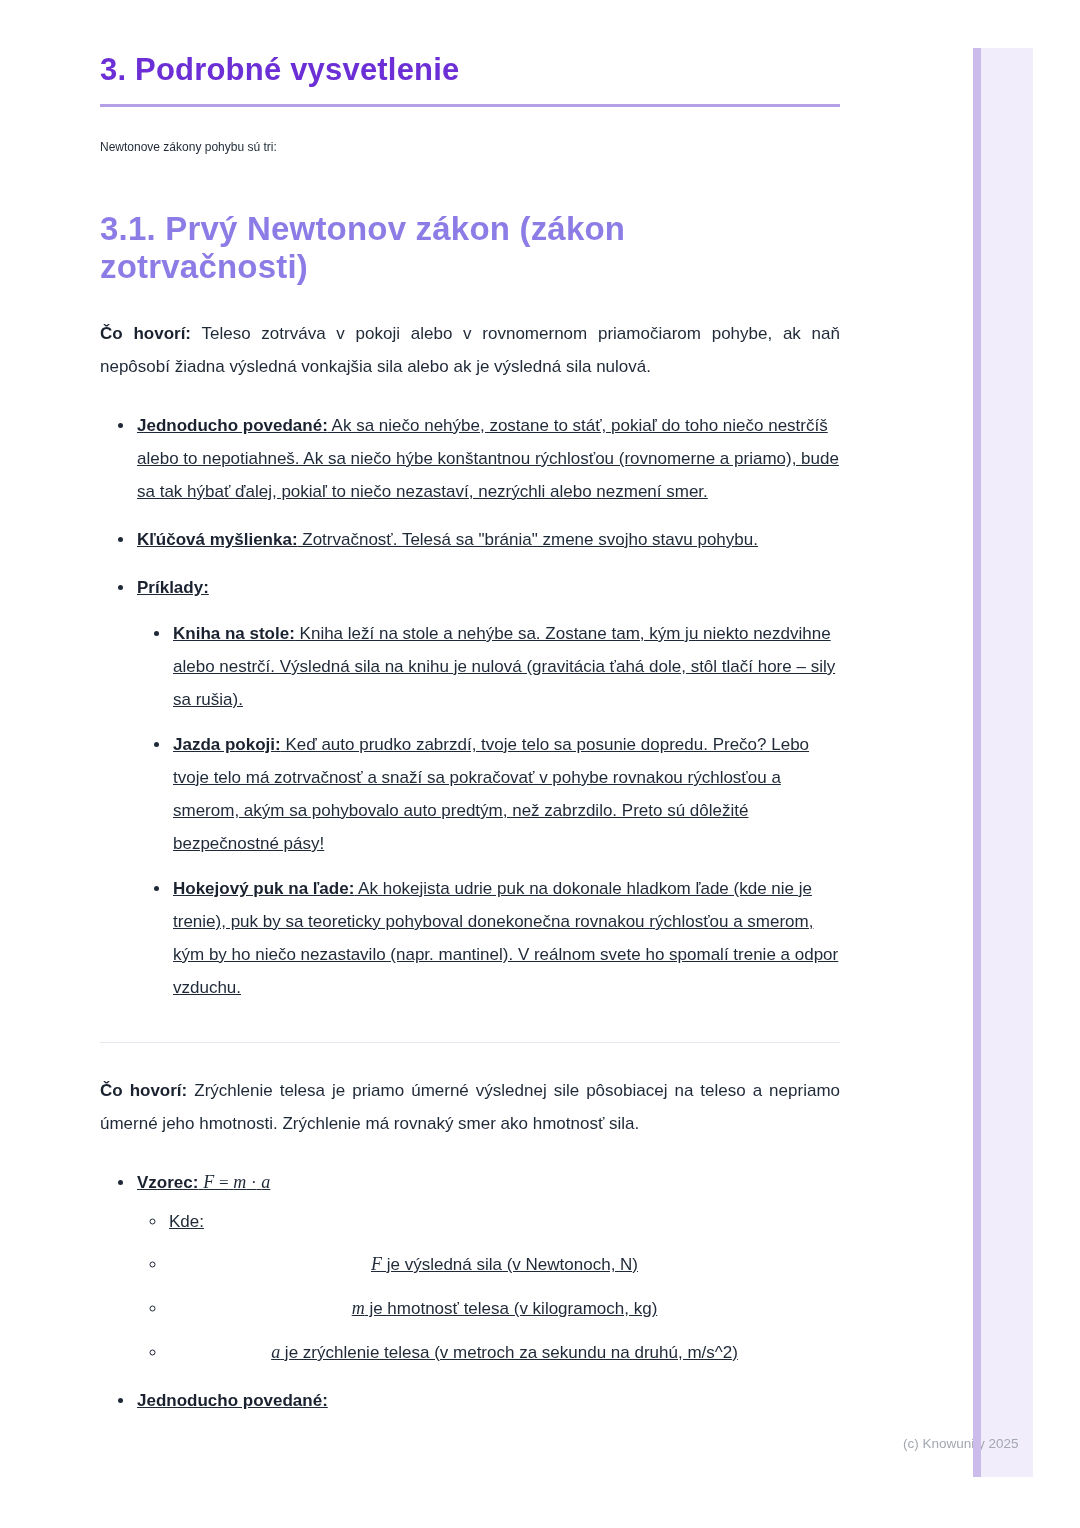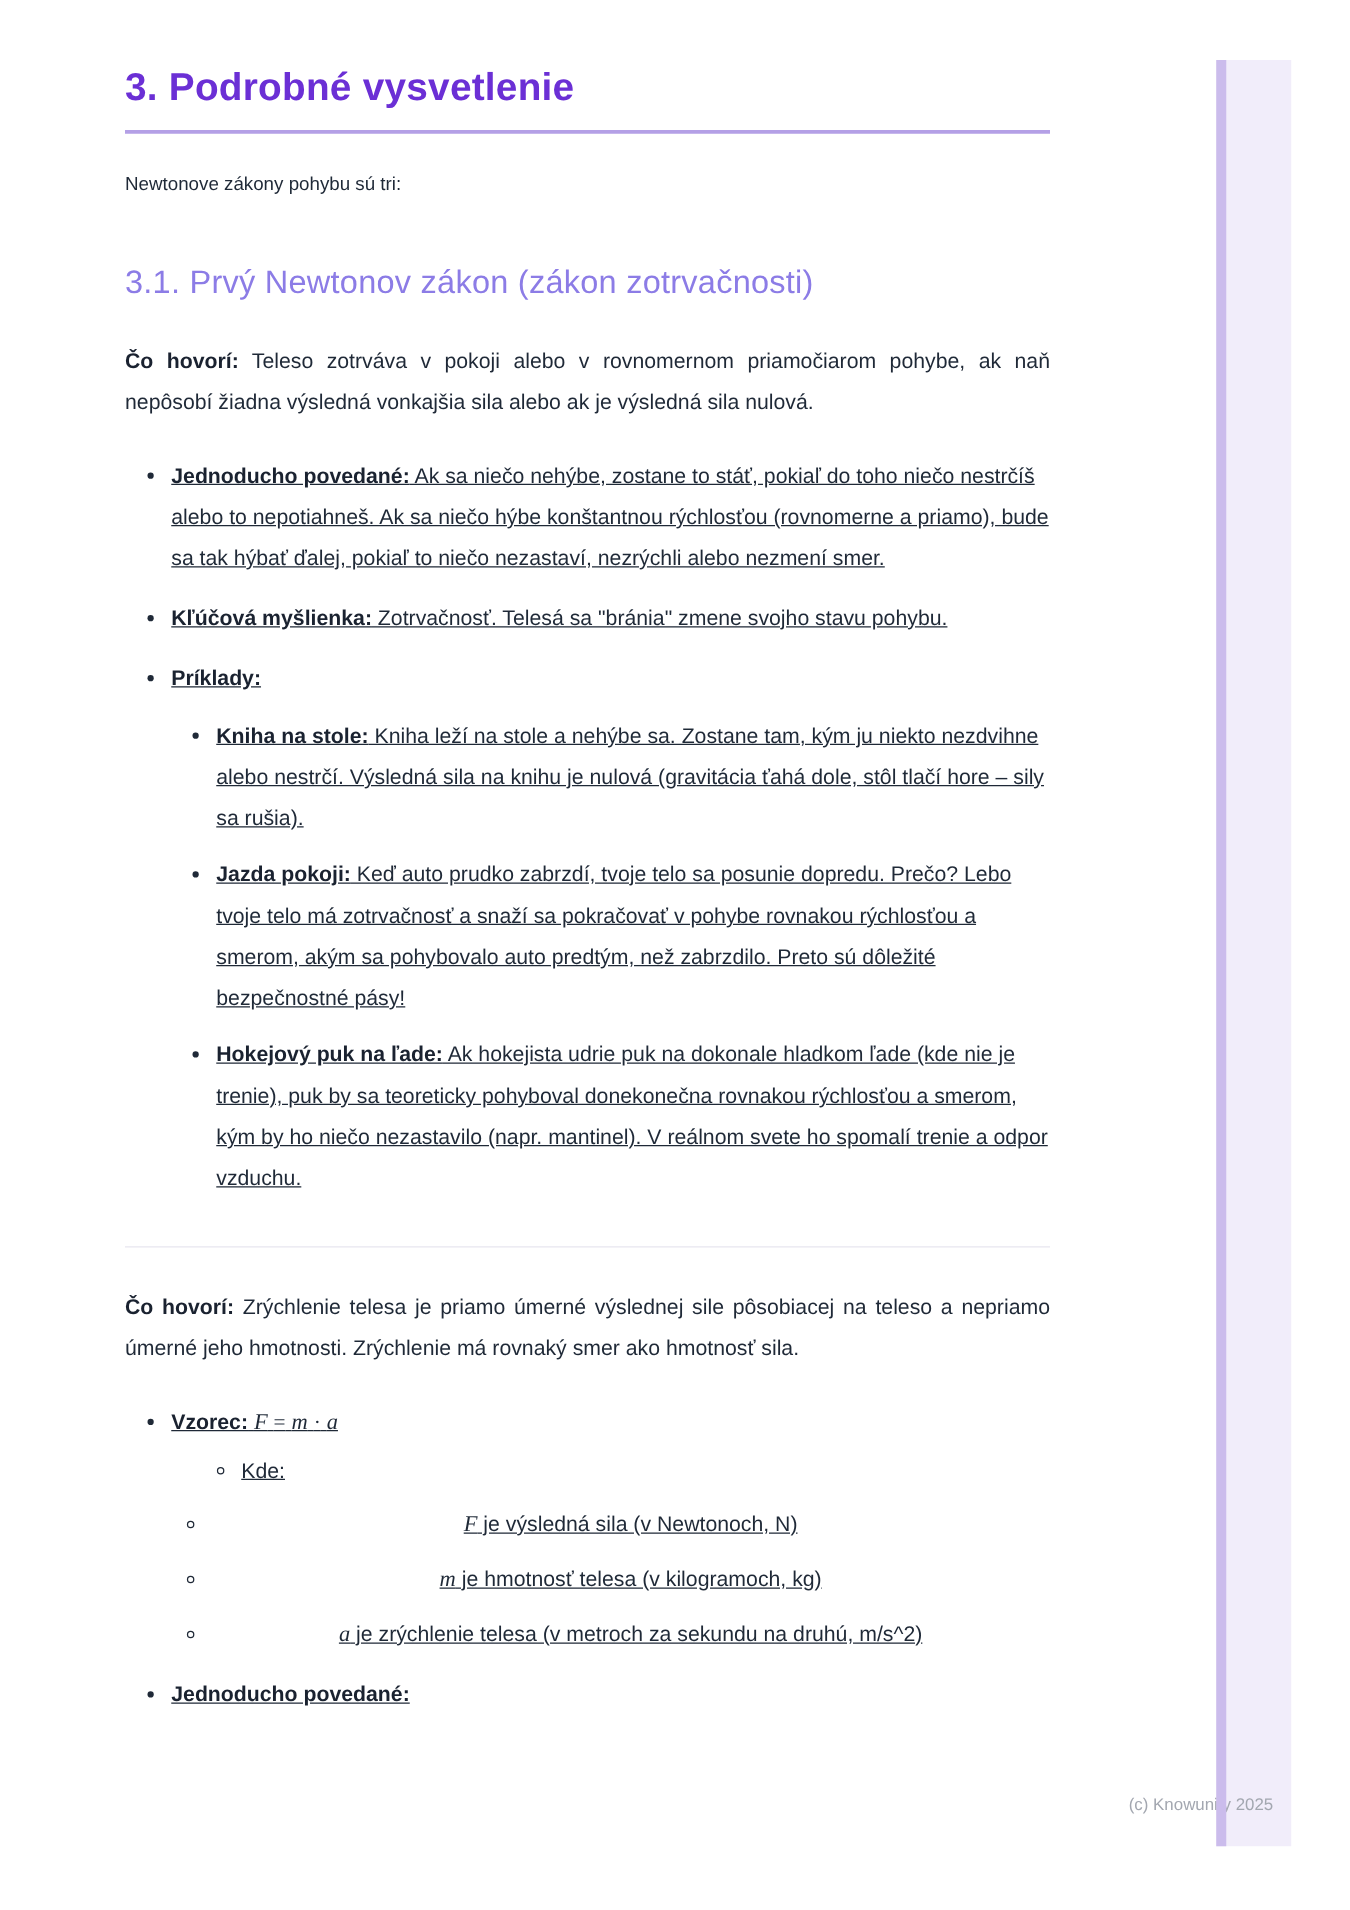--- a/index.html
+++ b/index.html
@@ -26,27 +26,27 @@
     color: #6b2fd5;
     letter-spacing: 0.2px;
   }
   .title-rule {
     height: 3px;
     background: #b4a0e6;
     margin-top: 16px;
   }
   .intro {
     margin-top: 24px;
-    font-size: 15px;
+    font-size: 12px;
     line-height: 33px;
   }
   .section-heading {
     margin: 0;
-    font-size: 26px;
-    font-weight: normal;
+    font-size: 33px;
+    font-weight: bold;
     color: #8c7ce6;
     letter-spacing: 0.2px;
   }
   .h2-first { margin-top: 46px; }
   .h2-second { margin-top: 40px; }
   .para {
     margin-top: 31px;
     font-size: 17px;
     line-height: 33px;
     text-align: justify;
@@ -64,21 +64,21 @@
     margin: 13px 0 0 0;
     padding-left: 34px;
     list-style-type: disc;
   }
   ul.examples > li { margin-bottom: 12px; padding-left: 2px; }
   ul.circlelist {
     margin: 6px 0 0 0;
     padding-left: 30px;
     list-style-type: circle;
   }
-  ul.circlelist > li { margin-bottom: 9px; padding-left: 2px; margin-left: 24px; }
+  ul.circlelist > li { margin-bottom: 9px; padding-left: 2px; }
   ul.deflist {
     margin: 10px 0 0 0;
     padding-left: 30px;
     list-style-type: circle;
   }
   ul.deflist > li { margin-bottom: 11px; padding-left: 2px; text-align: center; }
   .mathvar {
     font-family: "Liberation Serif", serif;
     font-style: italic;
     font-size: 18px;

